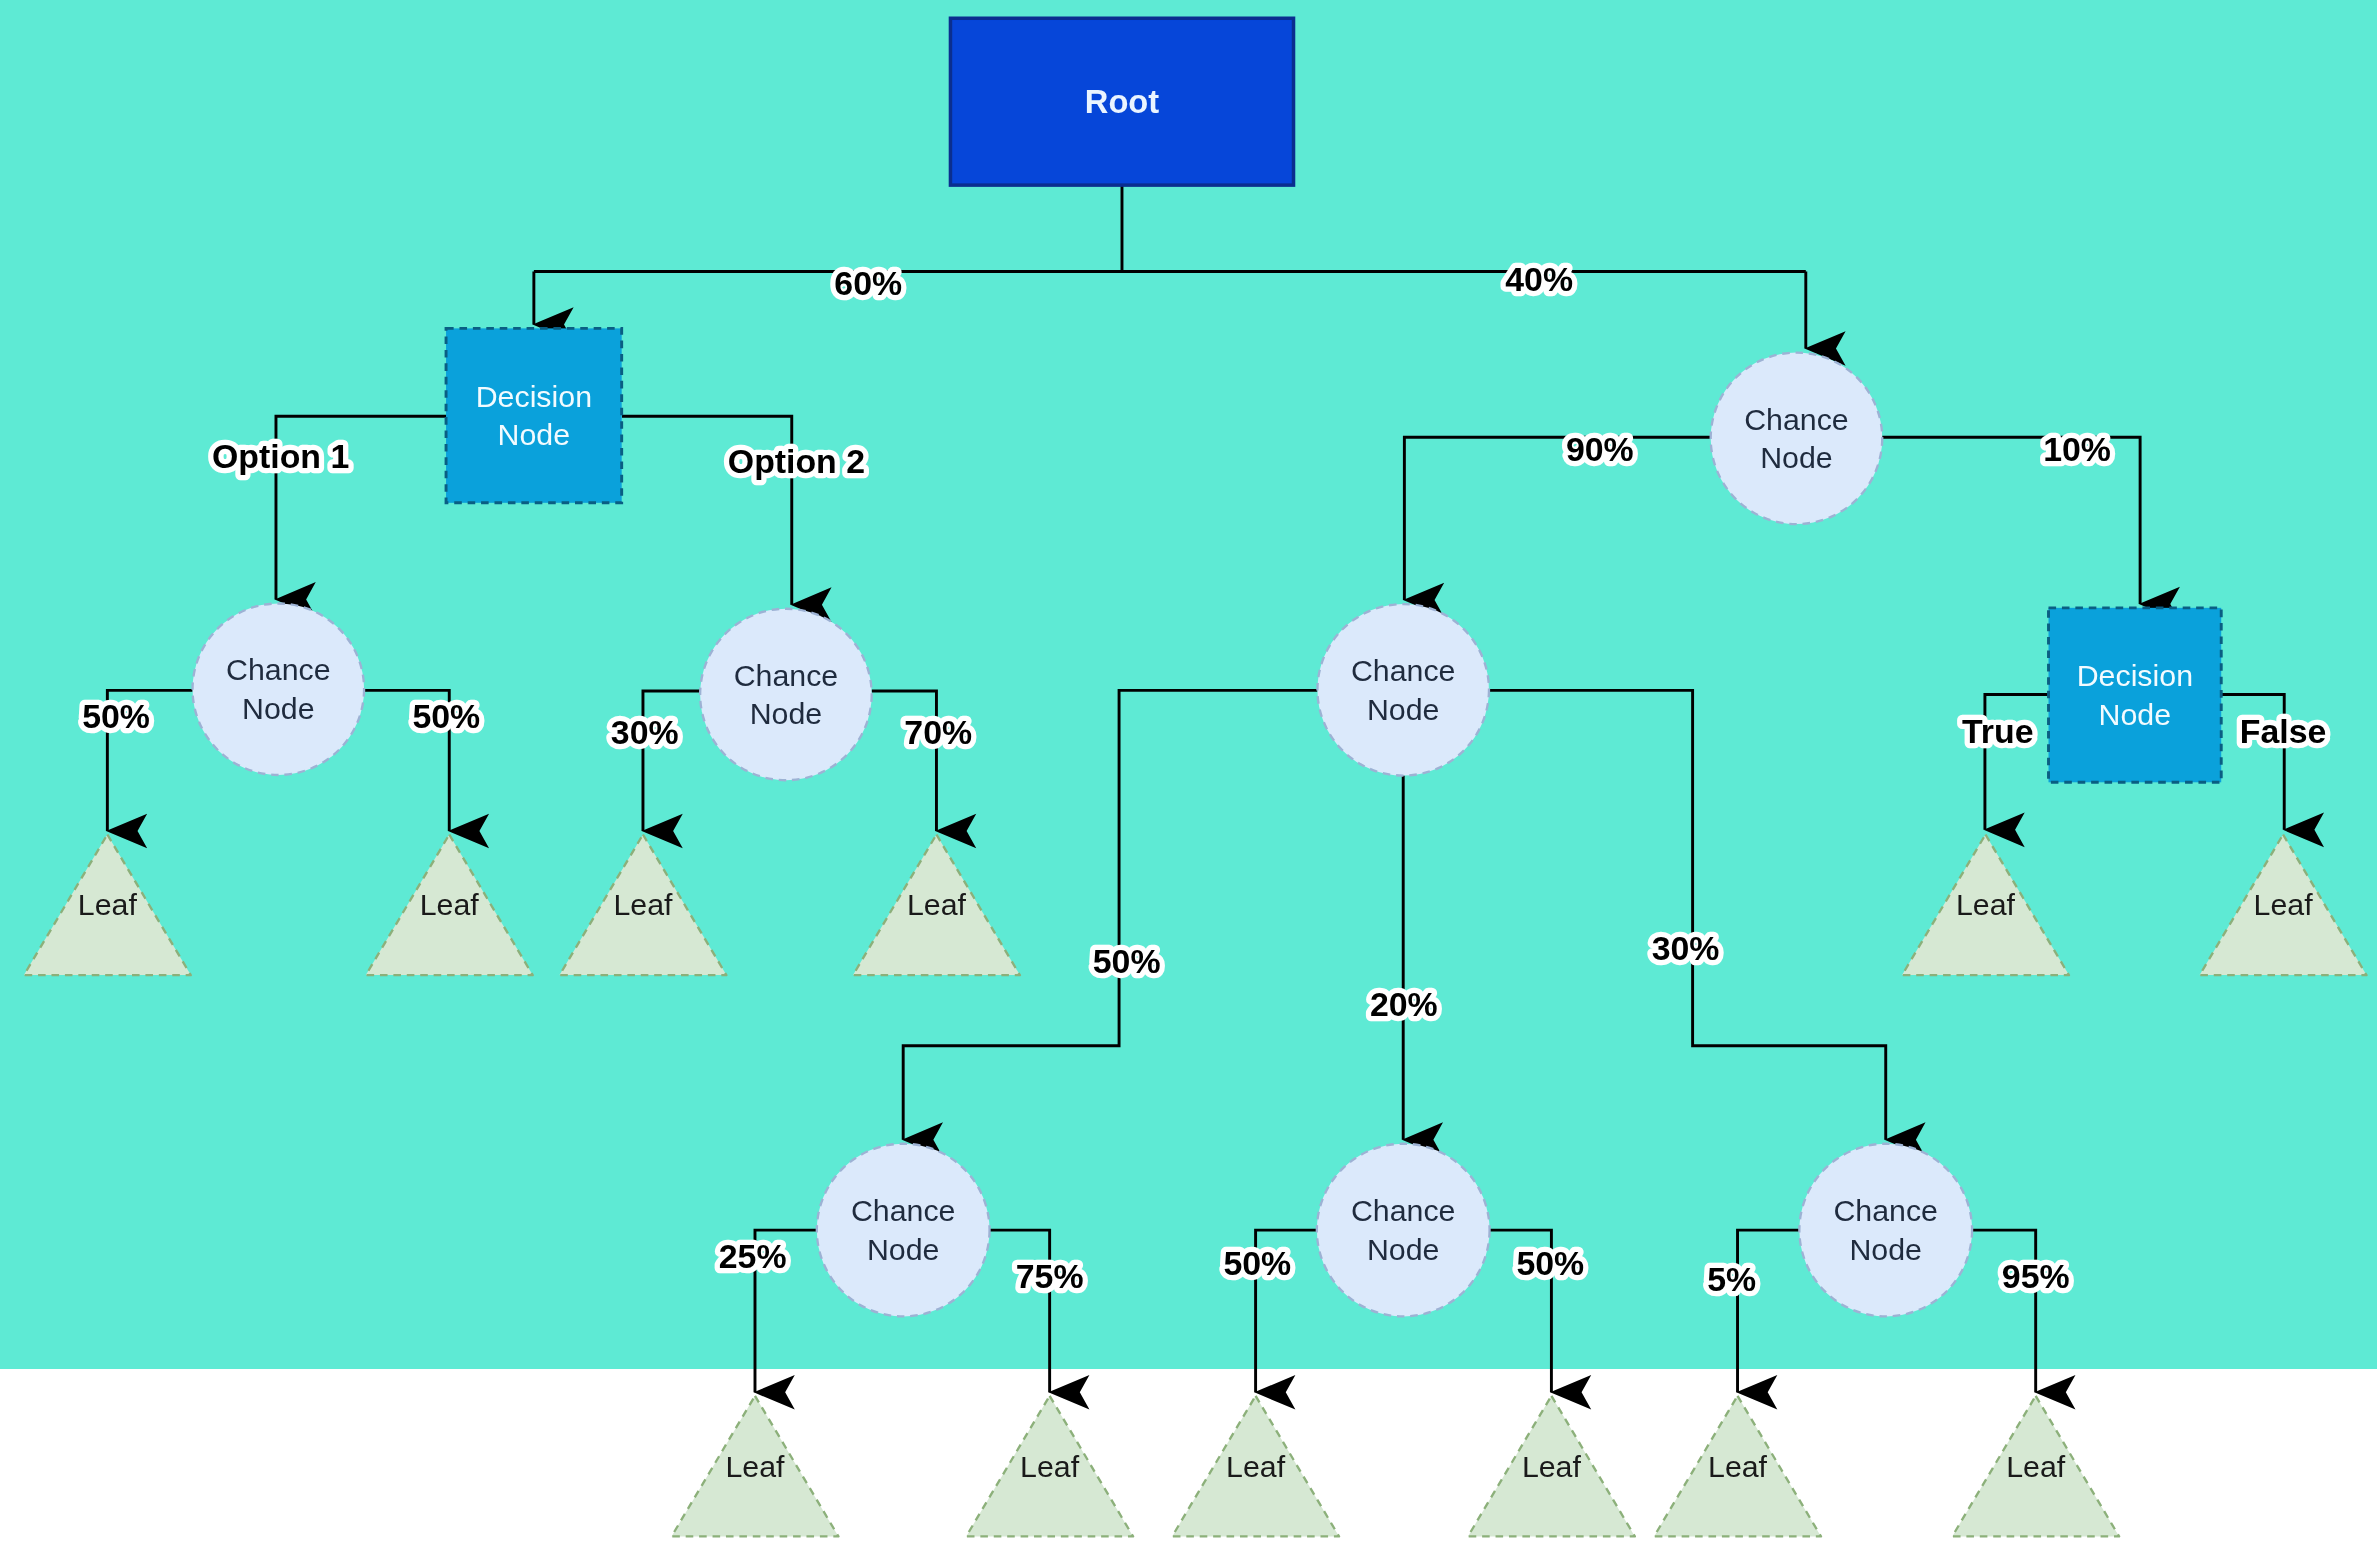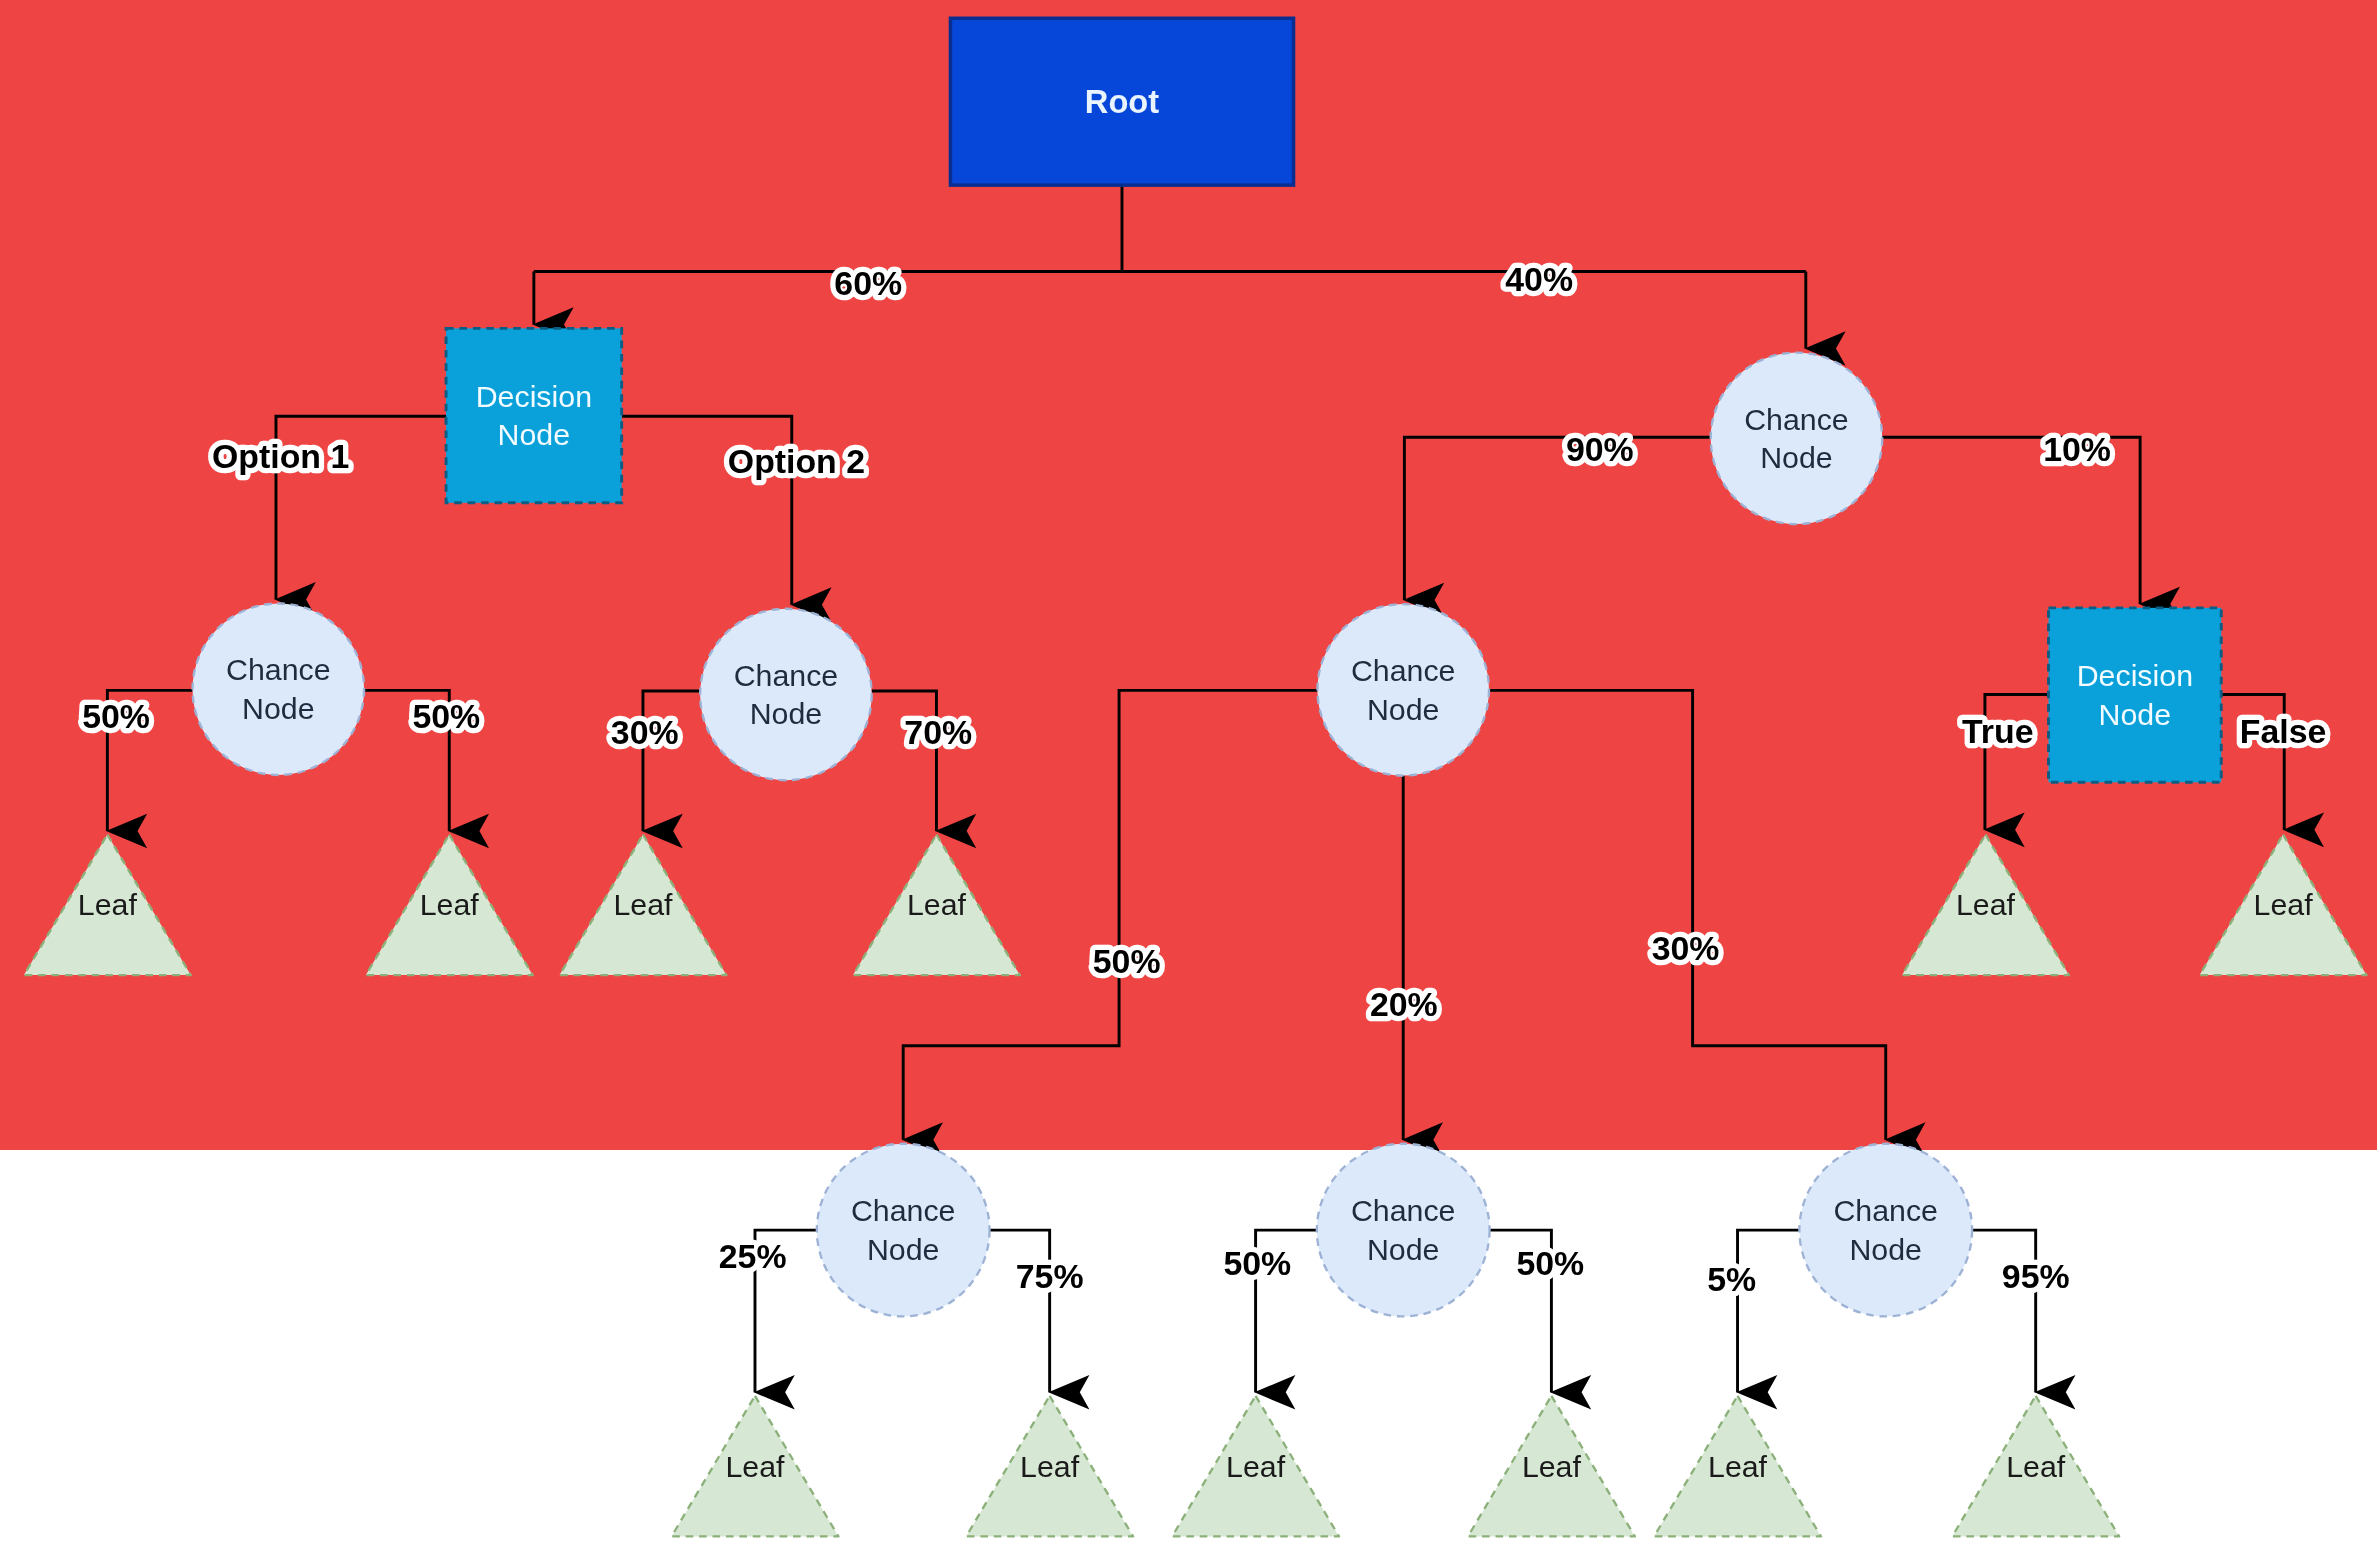--- a/index.html
+++ b/index.html
@@ -9,22 +9,22 @@
   }
   body {
     width: 2377px;
     height: 1557px;
     font-family: "Liberation Sans", sans-serif;
     overflow: hidden;
   }
   .diagram-wrap {
     position: relative;
     width: 2377px;
-    height: 1150px;
-    background: #ef4444;
+    height: 1369px;
+    background: #5eead4;
   }
   svg { display: block; }
   .node-label {
     font-family: "Liberation Sans", sans-serif;
     text-anchor: middle;
   }
   .edge-label {
     font-family: "Liberation Sans", sans-serif;
     font-weight: 700;
     text-anchor: middle;

